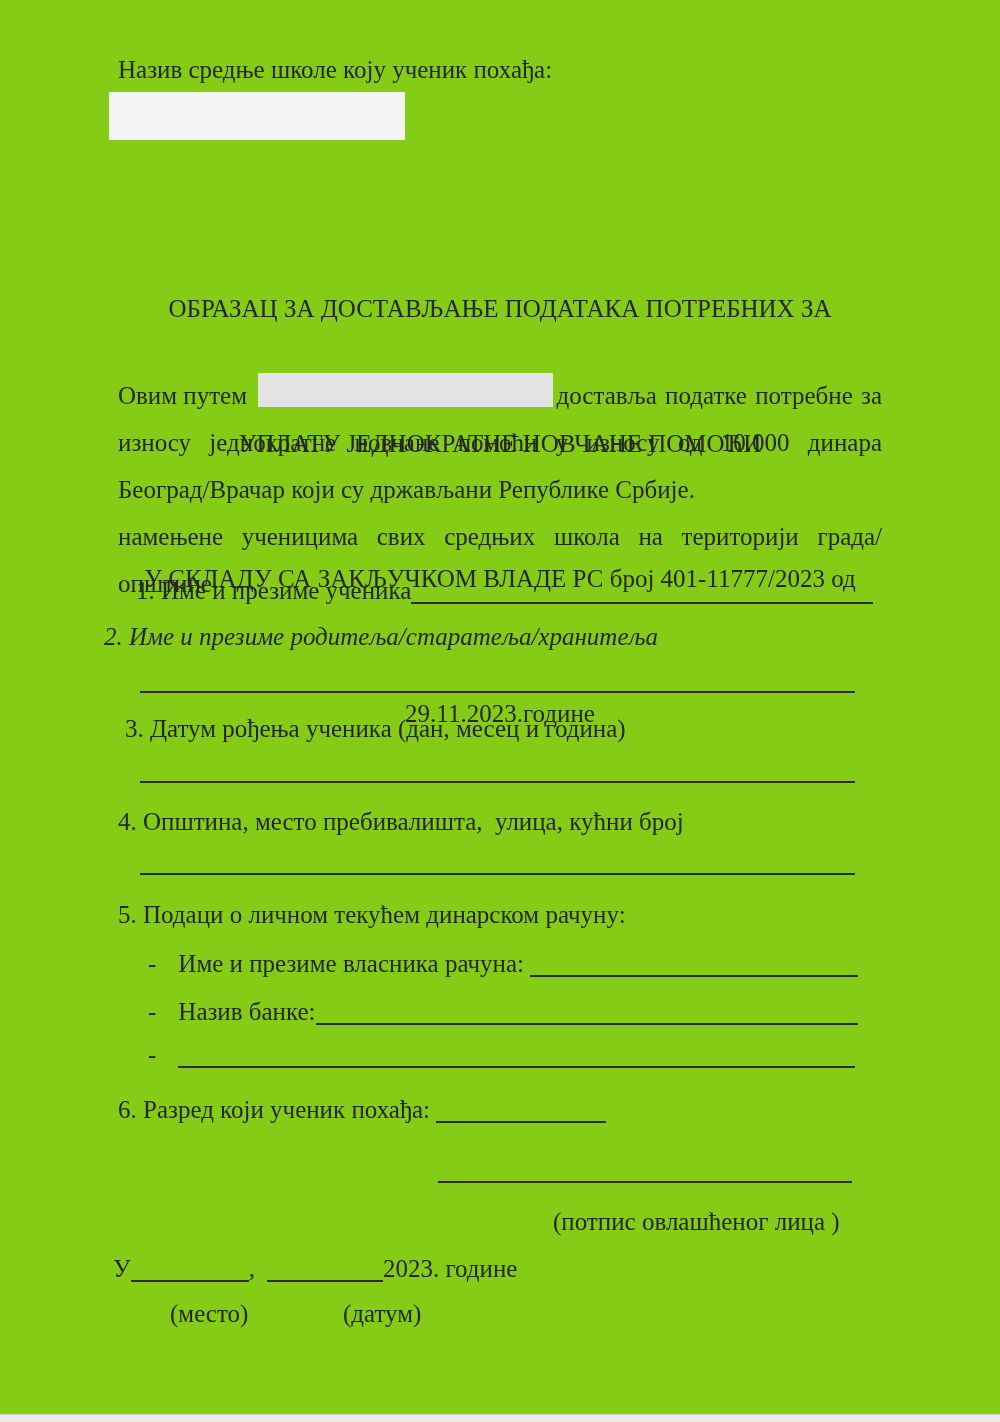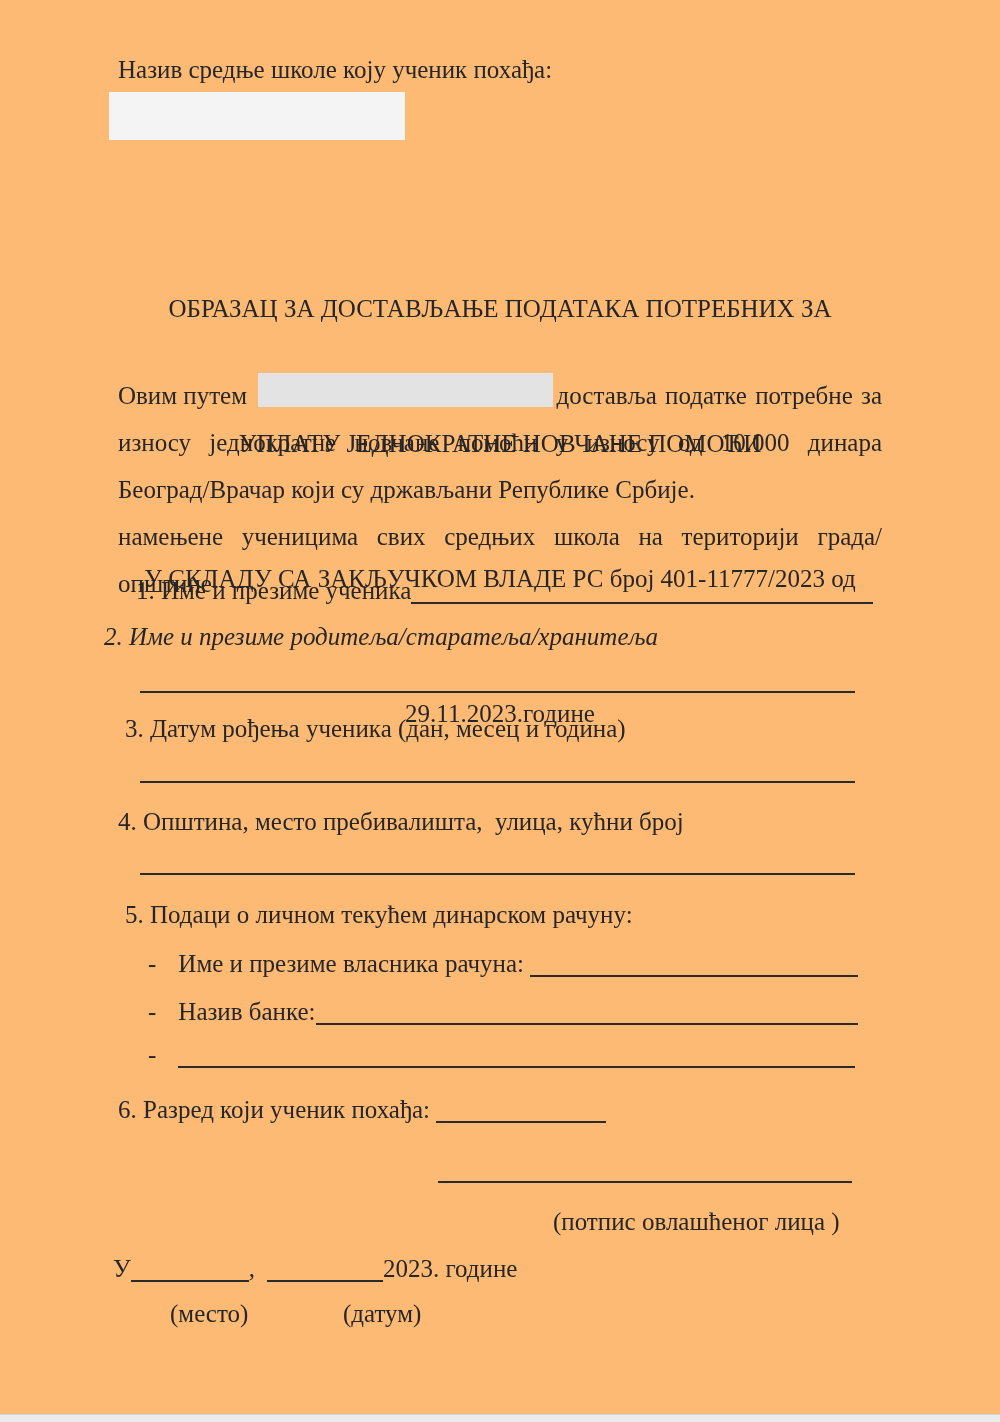--- a/index.html
+++ b/index.html
@@ -1,20 +1,20 @@
 <!DOCTYPE html>
 <html><head>
 <meta charset="utf-8">
 <style>
   html, body { margin: 0; padding: 0; background: #ffffff; }
   .page {
     position: relative;
     width: 1000px;
     height: 1422px;
-    background: #fdba74;
+    background: #84cc16;
     font-family: "Liberation Serif", serif;
     color: #262626;
     overflow: hidden;
   }
   .abs { position: absolute; }
   .t { font-size: 25px; line-height: 30px; white-space: pre-wrap; }
 
   
   .title-block {
     left: 100px; top: 196px; width: 800px;
@@ -87,21 +87,21 @@
 
   <div class="abs t" style="left:104px; top:622px;font-style:italic;">2. Име и презиме родитеља/старатеља/хранитеља</div>
   <div class="abs hrule" style="left:140px; top:691px; width:715px;"></div>
 
   <div class="abs t" style="left:125px; top:714px;">3. Датум рођења ученика (дан, месец и година)</div>
   <div class="abs hrule" style="left:140px; top:781px; width:715px;"></div>
 
   <div class="abs t" style="left:118px; top:807px;text-align:center;">4. Општина, место пребивалишта,  улица, кућни број</div>
   <div class="abs hrule" style="left:140px; top:873px; width:715px;"></div>
 
-  <div class="abs t" style="left:125px; top:900px;text-align:center;">5. Подаци о личном текућем динарском рачуну:</div>
+  <div class="abs t" style="left:118px; top:900px;text-align:center;">5. Подаци о личном текућем динарском рачуну:</div>
 
   <div class="abs row" style="left:148px; top:949px; width:710px;">
     <span class="t dash">-</span>
     <span class="t">Име и презиме власника рачуна: </span>
     <span class="fill"></span>
   </div>
 
   <div class="abs row" style="left:148px; top:997px; width:710px;">
     <span class="t dash">-</span>
     <span class="t">Назив банке:</span>

